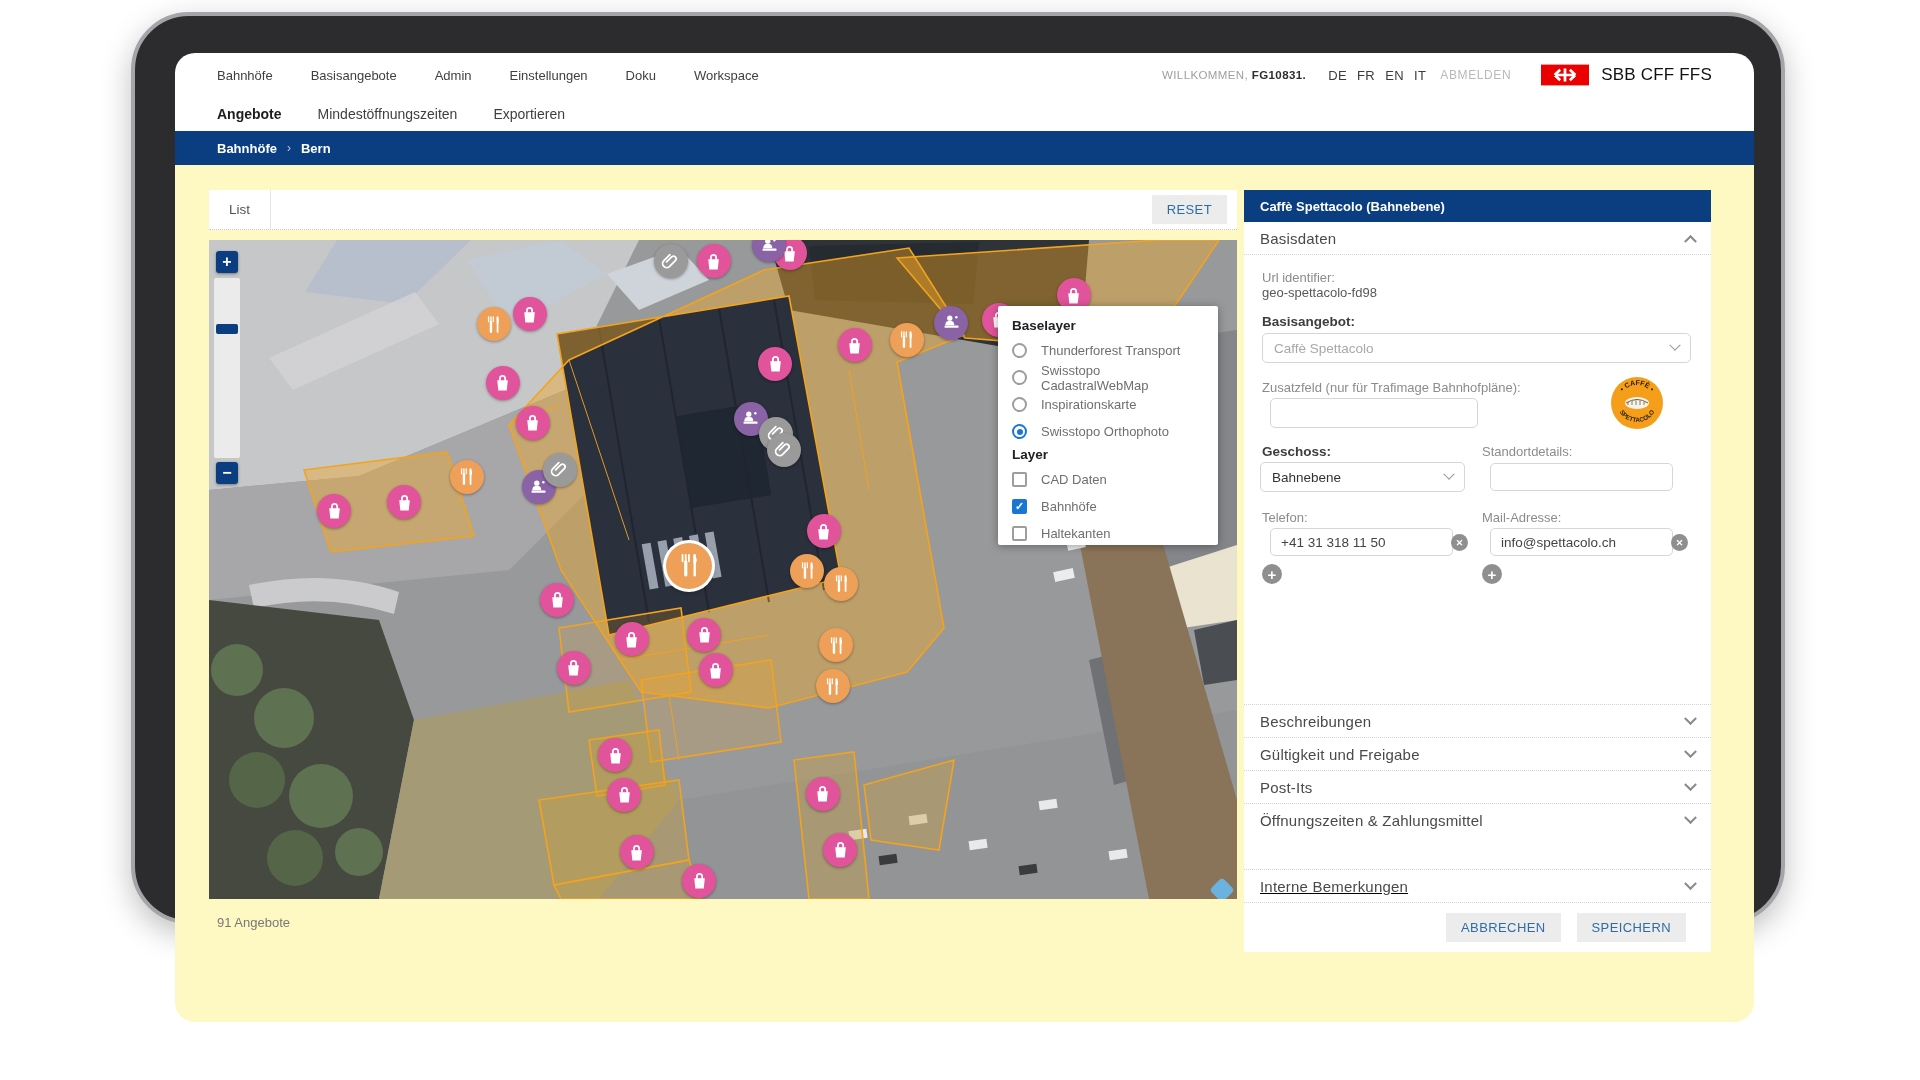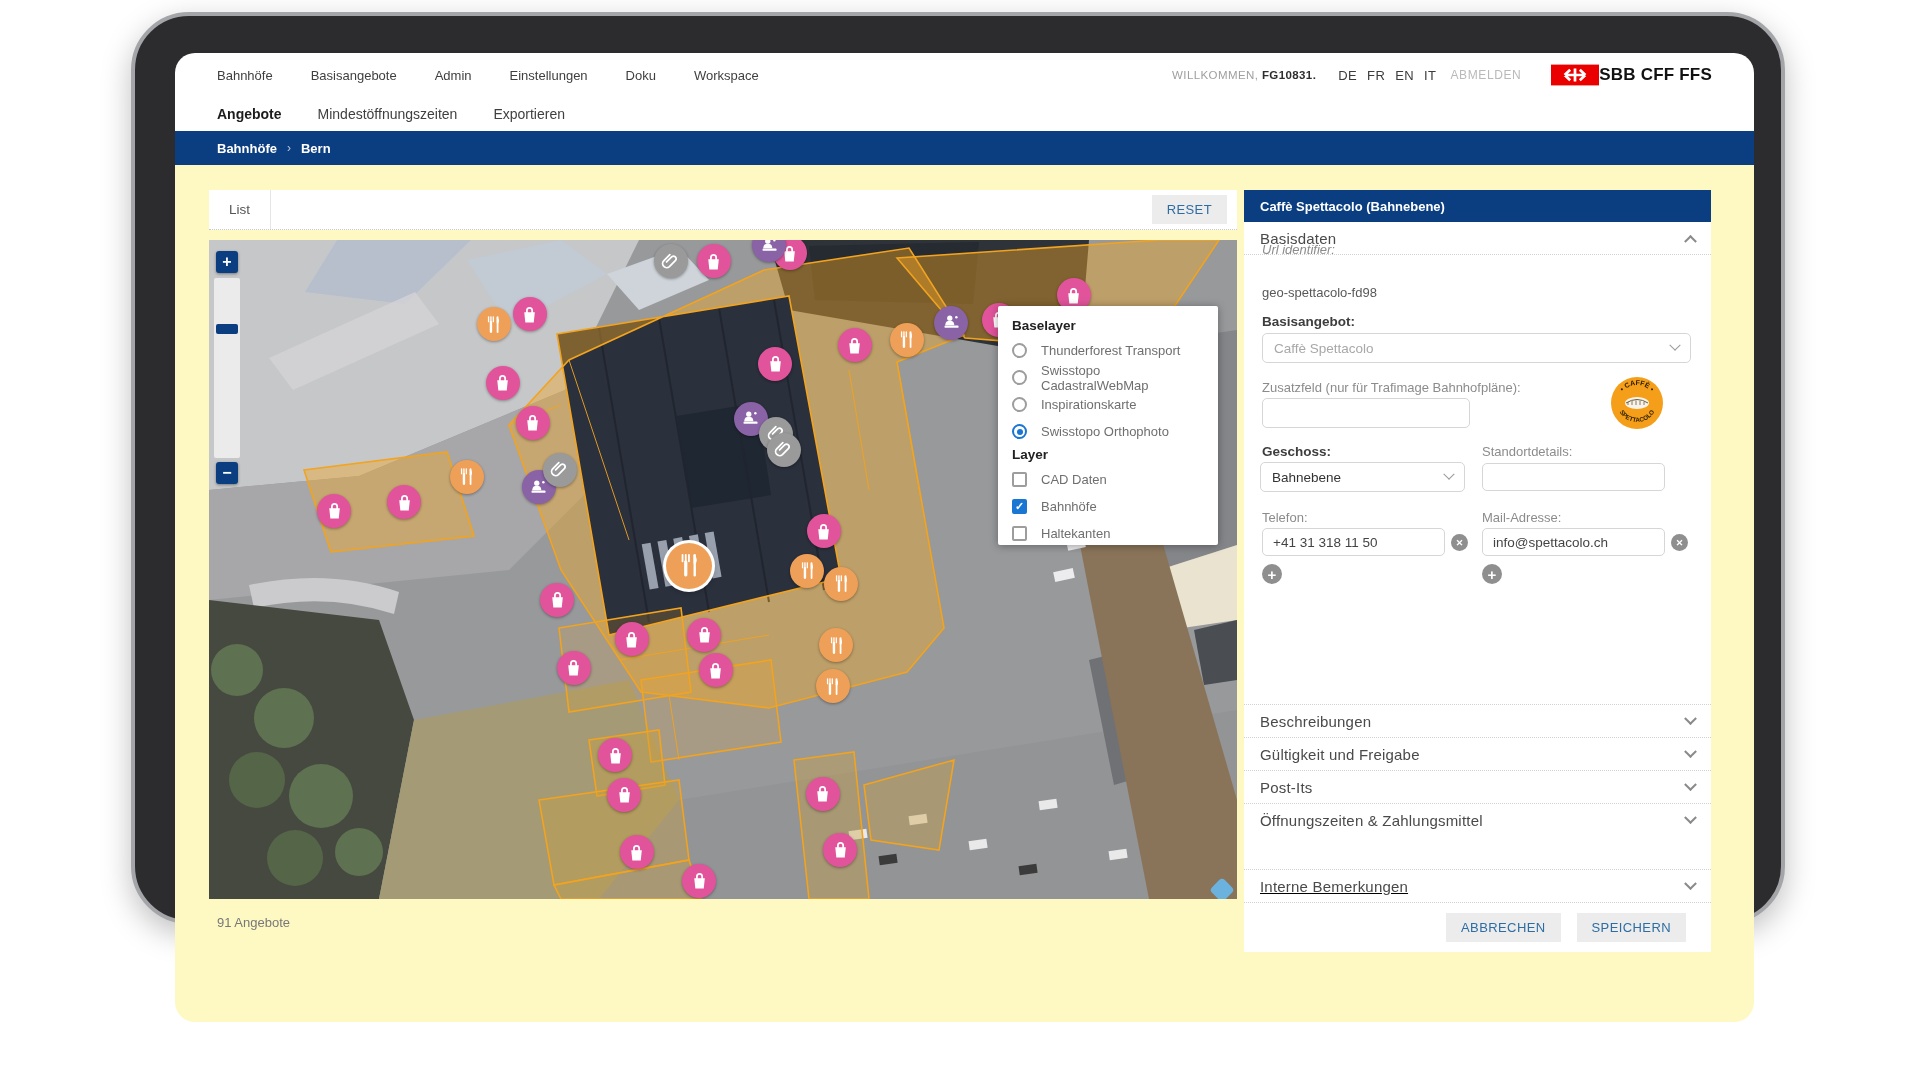--- a/index.html
+++ b/index.html
@@ -18,21 +18,21 @@
             padding:0 42px; }
   .topnav .links { display:flex; gap:38px; }
   .topnav .links span { font-size:13px; color:#3f3f3f; cursor:pointer; }
   .topnav .right { margin-left:auto; display:flex; align-items:center; }
   .welcome { font-size:11.5px; color:#9f9f9f; letter-spacing:.4px; }
   .welcome b { color:#2e2e2e; }
   .langs { display:flex; gap:10px; margin-left:22px; font-size:13px; color:#3c3c3c; letter-spacing:.4px; }
   .logout { margin-left:14px; font-size:12px; color:#b9b9b9; letter-spacing:.6px; }
   .brand { display:flex; align-items:center; margin-left:30px; }
   .brand svg { width:48px; height:22px; }
-  .brand .bt { margin-left:0; font-size:17px; font-weight:700; color:#121212; letter-spacing:.2px; }
+  .brand .bt { margin-left:12px; font-size:17px; font-weight:400; color:#121212; letter-spacing:.2px; }
 
   .subnav { position:absolute; left:0; top:44px; right:0; height:34px; display:flex; align-items:center;
             padding:0 42px; gap:36px; }
   .subnav span { font-size:14px; color:#3f3f3f; cursor:pointer; }
   .subnav span.active { font-weight:700; color:#1c1c1c; }
 
   .breadcrumb { position:absolute; left:0; top:78px; right:0; height:34px; background:#0b3e80;
                 display:flex; align-items:center; padding:0 42px; }
   .breadcrumb .bc { font-size:13px; font-weight:700; color:#ffffff; }
   .breadcrumb .sep { margin:0 10px; color:#b9c6dc; font-size:12px; }
@@ -99,21 +99,21 @@
   .sec-head .t { font-size:15px; color:#4a4a4a; letter-spacing:.2px; }
   .chev { margin-left:auto; width:9px; height:9px; border-right:2px solid #8a8a8a; border-bottom:2px solid #8a8a8a; }
   .chev.down { transform:rotate(45deg) translate(-2px,-2px); }
   .chev.up   { transform:rotate(-135deg) translate(-2px,-2px); }
   .basis-head { top:32px; border-top:none; border-bottom:1px dotted #d2d2d2; }
 
   .flabel  { position:absolute; font-size:13px; color:#8c8c8c; }
   .flabelb { position:absolute; font-size:13.5px; color:#3d3d3d; font-weight:700; }
   .fvalue  { position:absolute; font-size:13px; color:#585858; }
   .tinput { position:absolute; height:28px; border:1px solid #d6d6d6; border-radius:5px; font-family:inherit;
-            font-size:13.5px; color:#444; padding:0 10px; background:#fff; outline:none; }
+            font-size:13.5px; color:#444; padding:0 10px; background:#fff; outline:none;margin-left:8px; }
   .fselect { position:absolute; height:30px; border:1px solid #d6d6d6; border-radius:5px; background:#fff;
              display:flex; align-items:center; padding:0 30px 0 11px; font-size:13.5px; cursor:pointer; }
   .fselect .sch { position:absolute; right:11px; width:8px; height:8px; border-right:1.6px solid #9a9a9a;
                   border-bottom:1.6px solid #9a9a9a; transform:rotate(45deg) translate(-2px,-2px); }
   .muted { color:#a8a8a8; }
   .dark  { color:#333; }
 
   .roundicon { position:absolute; border-radius:50%; background:#8f8f8f; color:#fff; display:flex;
                align-items:center; justify-content:center; cursor:pointer; }
   .clear-ic { width:17px; height:17px; font-size:9px; font-weight:700; }
@@ -608,21 +608,21 @@
         </div>
 
         <div class="panel">
           <div class="panel-header">Caffè Spettacolo (Bahnebene)</div>
 
           <div class="sec-head basis-head">
             <span class="t">Basisdaten</span>
             <span class="chev up"></span>
           </div>
 
-          <span class="flabel" style="left:18px; top:52px;font-style:italic;">Url identifier:</span>
+          <span class="flabel" style="left:18px; top:80px;">Url identifier:</span>
           <span class="fvalue" style="left:18px; top:95px;">geo-spettacolo-fd98</span>
 
           <span class="flabelb" style="left:18px; top:124px;">Basisangebot:</span>
           <div class="fselect muted" style="left:18px; top:143px; width:429px;">
             <span>Caffè Spettacolo</span>
             <span class="sch"></span>
           </div>
 
           <span class="flabel" style="left:18px; top:190px;">Zusatzfeld (nur für Trafimage Bahnhofpläne):</span>
           <input class="tinput" style="left: 18px; top: 208px; width: 208px; height: 30px;" value="">

